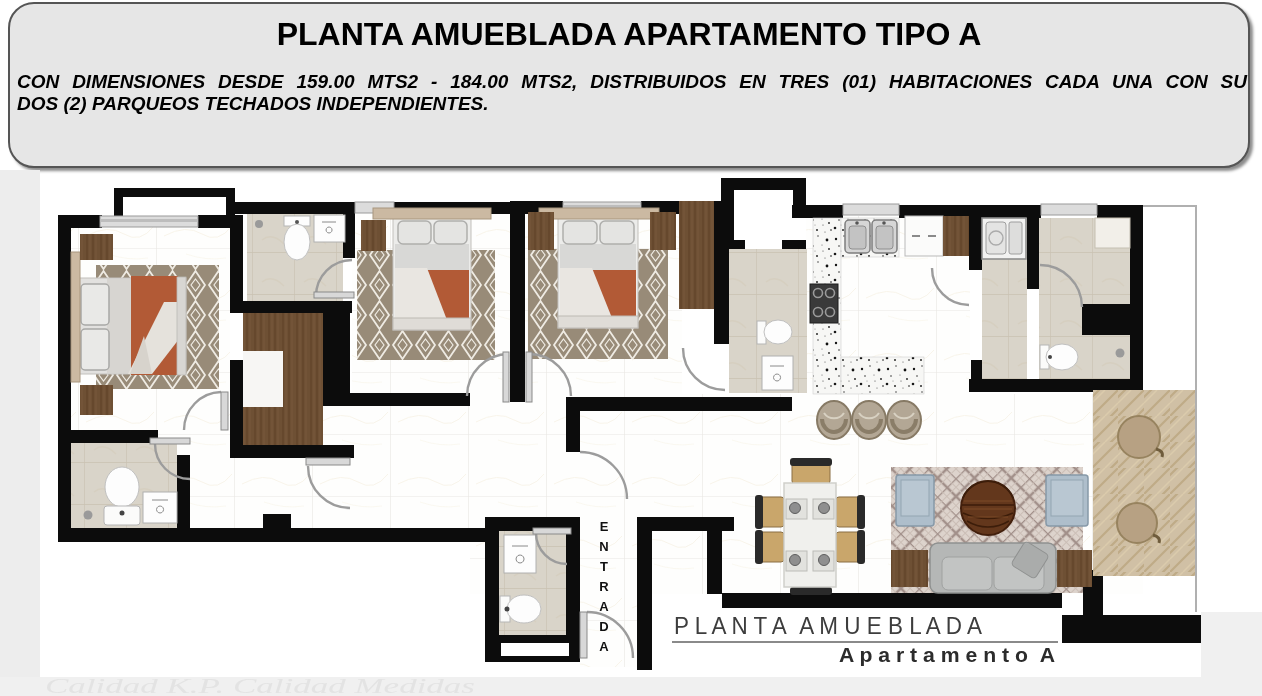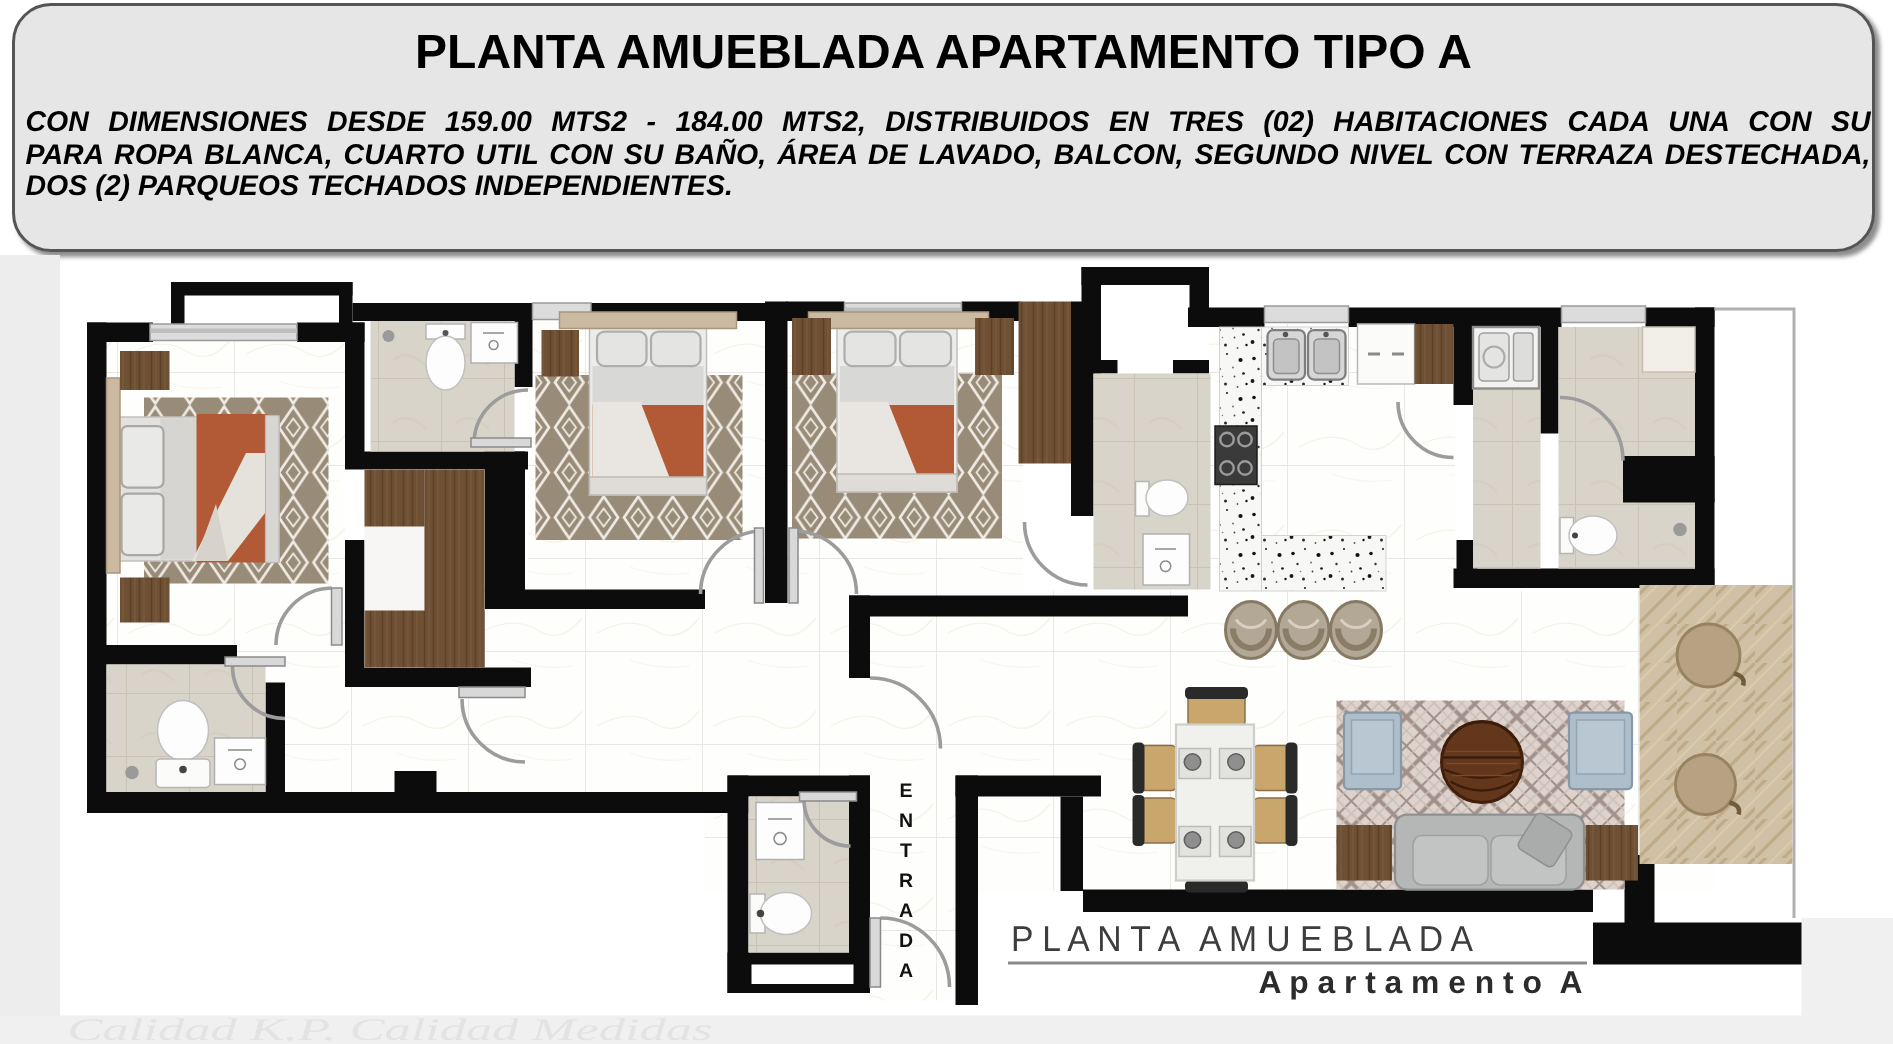--- a/index.html
+++ b/index.html
@@ -14,22 +14,21 @@
   svg{position:absolute;left:0;top:0;}
 </style>
 </head>
 <body>
 
 <div id="hdr">
 
   <div id="title">PLANTA AMUEBLADA APARTAMENTO TIPO A</div>
 
   <div id="para">
-    <div class="jl">CON DIMENSIONES DESDE 159.00 MTS2 - 184.00 MTS2, DISTRIBUIDOS EN TRES (02) HABITACIONES CADA UNA CON SU</div>
-    <div class="jl">PARA ROPA BLANCA, CUARTO UTIL CON SU BAÑO, ÁREA DE LAVADO, BALCON, SEGUNDO NIVEL CON TERRAZA DESTECHADA,</div>
+    <div class="jl">CON DIMENSIONES DESDE 159.00 MTS2 - 184.00 MTS2, DISTRIBUIDOS EN TRES (01) HABITACIONES CADA UNA CON SU</div>
     <div>DOS (2) PARQUEOS TECHADOS INDEPENDIENTES.</div>
   </div>
 </div>
 <svg width="1262" height="696" viewBox="0 0 1262 696" xmlns="http://www.w3.org/2000/svg">
 <defs>
   <pattern id="rugdia" width="23" height="30" patternUnits="userSpaceOnUse">
     <rect width="23" height="30" fill="#988b78"></rect>
     <path d="M11.5 1 L21 15 L11.5 29 L2 15 Z" fill="none" stroke="#efebe3" stroke-width="1.8"></path>
     <path d="M11.5 9 L16 15 L11.5 21 L7 15 Z" fill="none" stroke="#efebe3" stroke-width="1.2"></path>
   </pattern>

